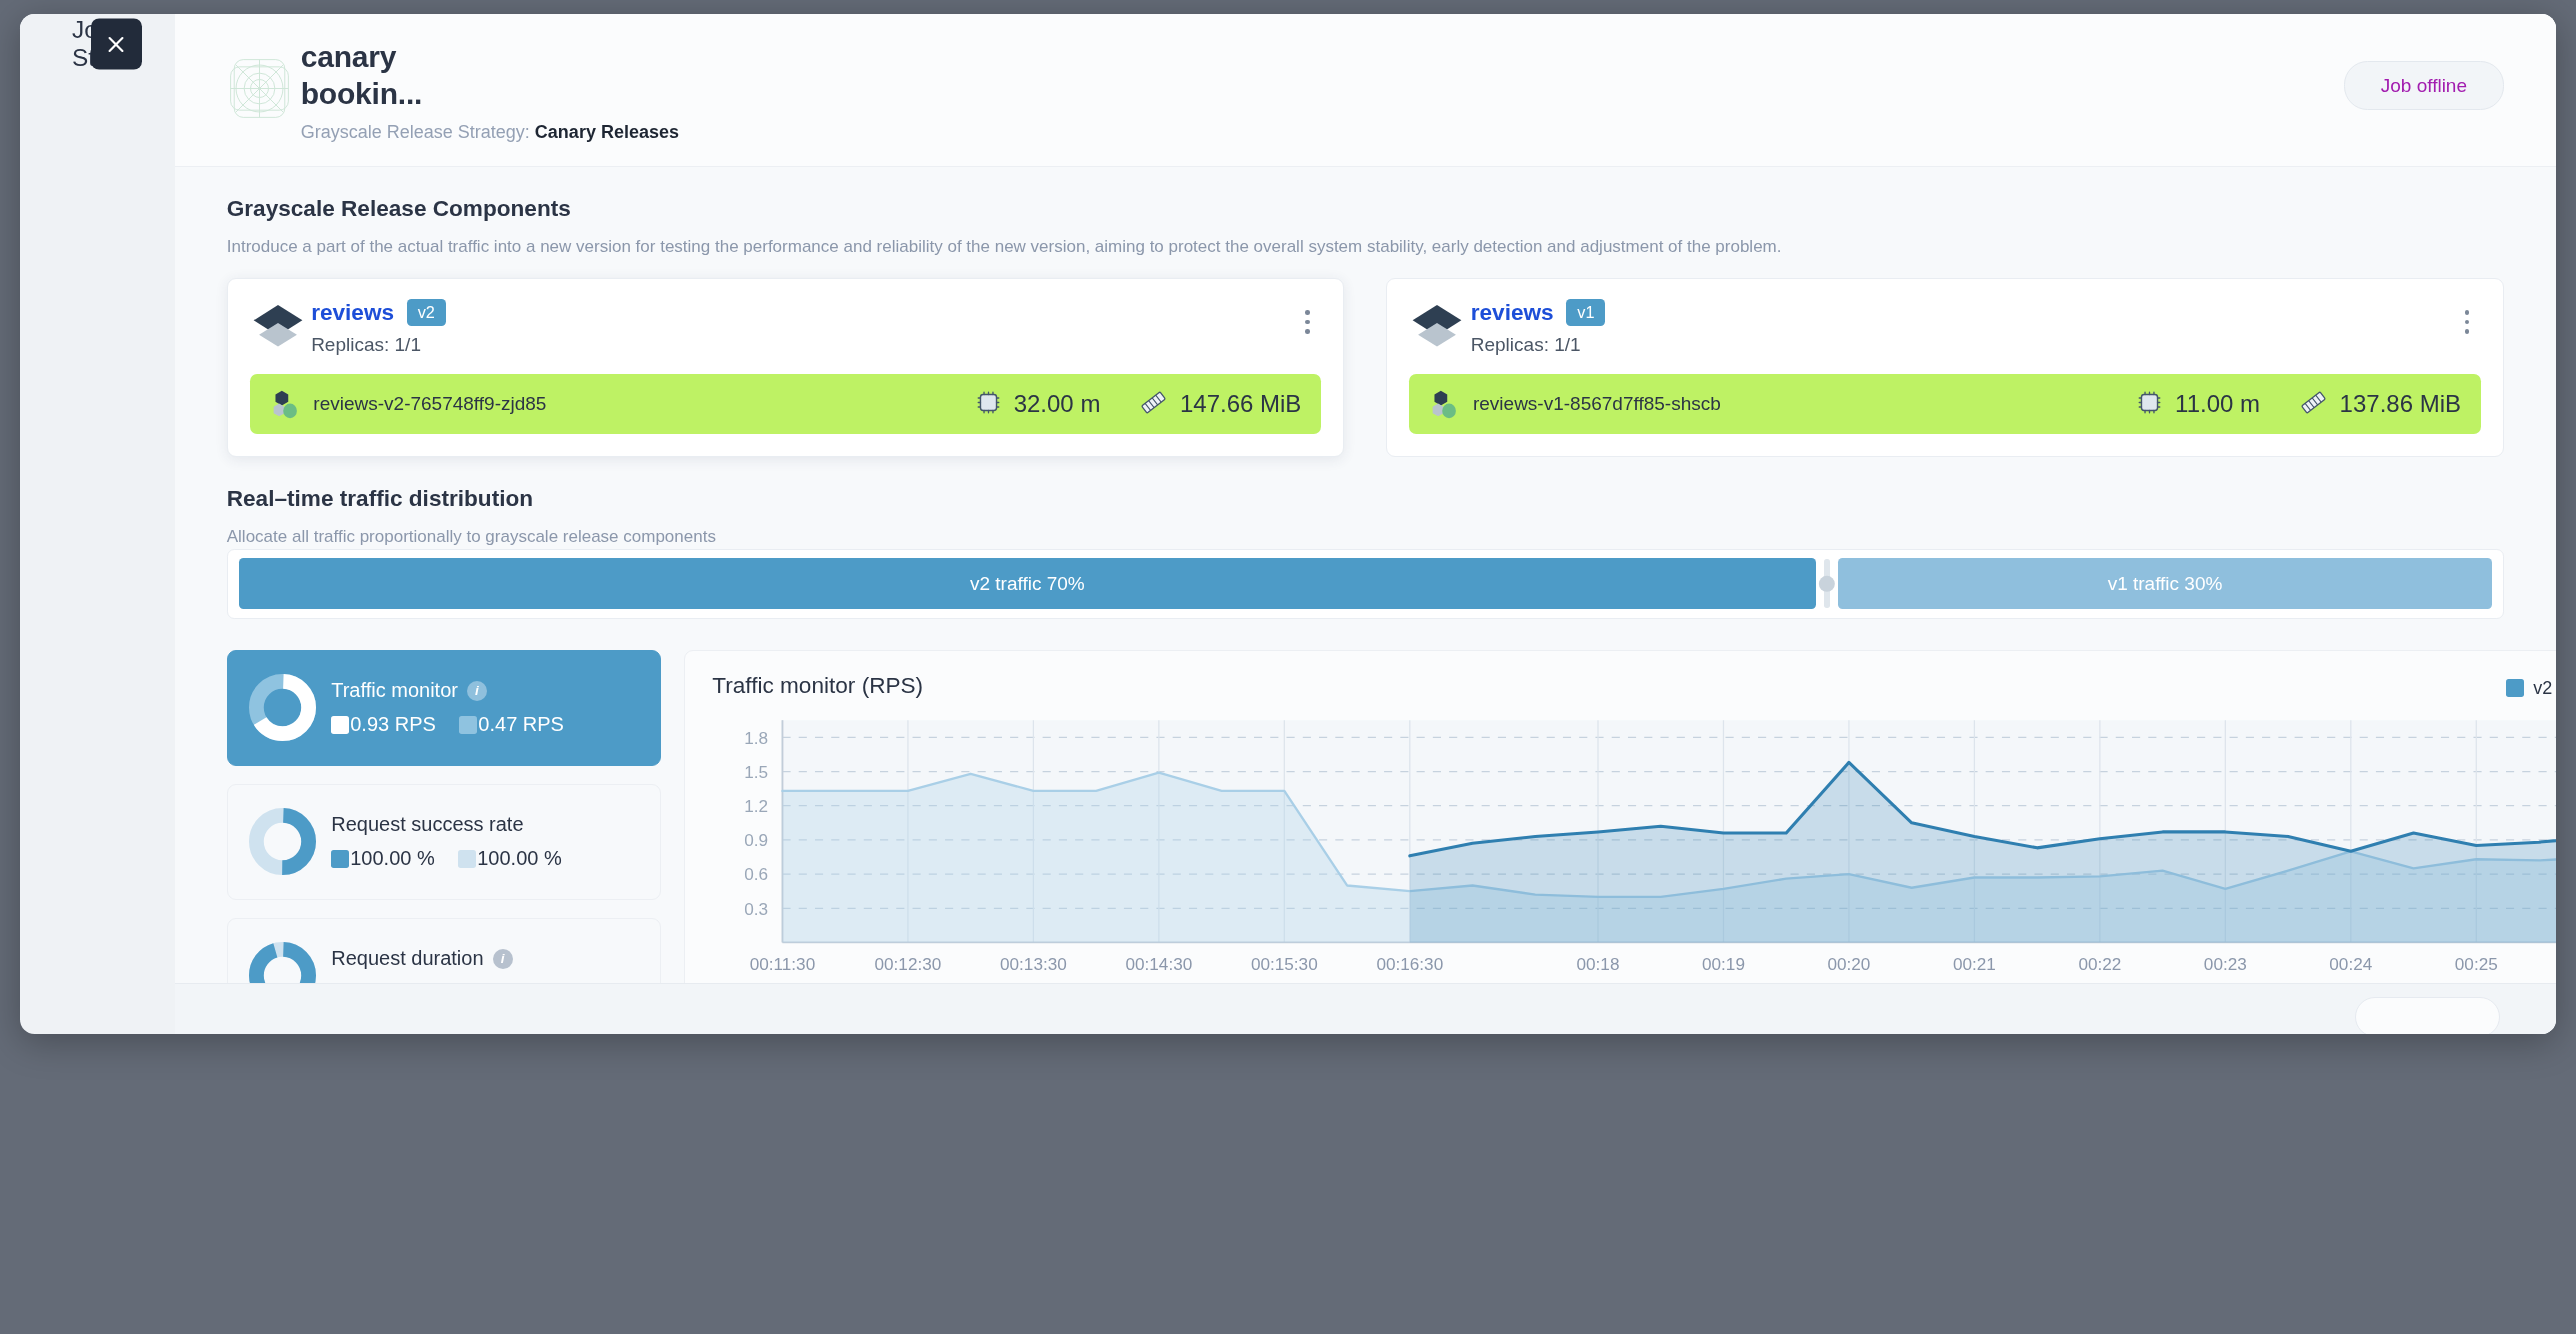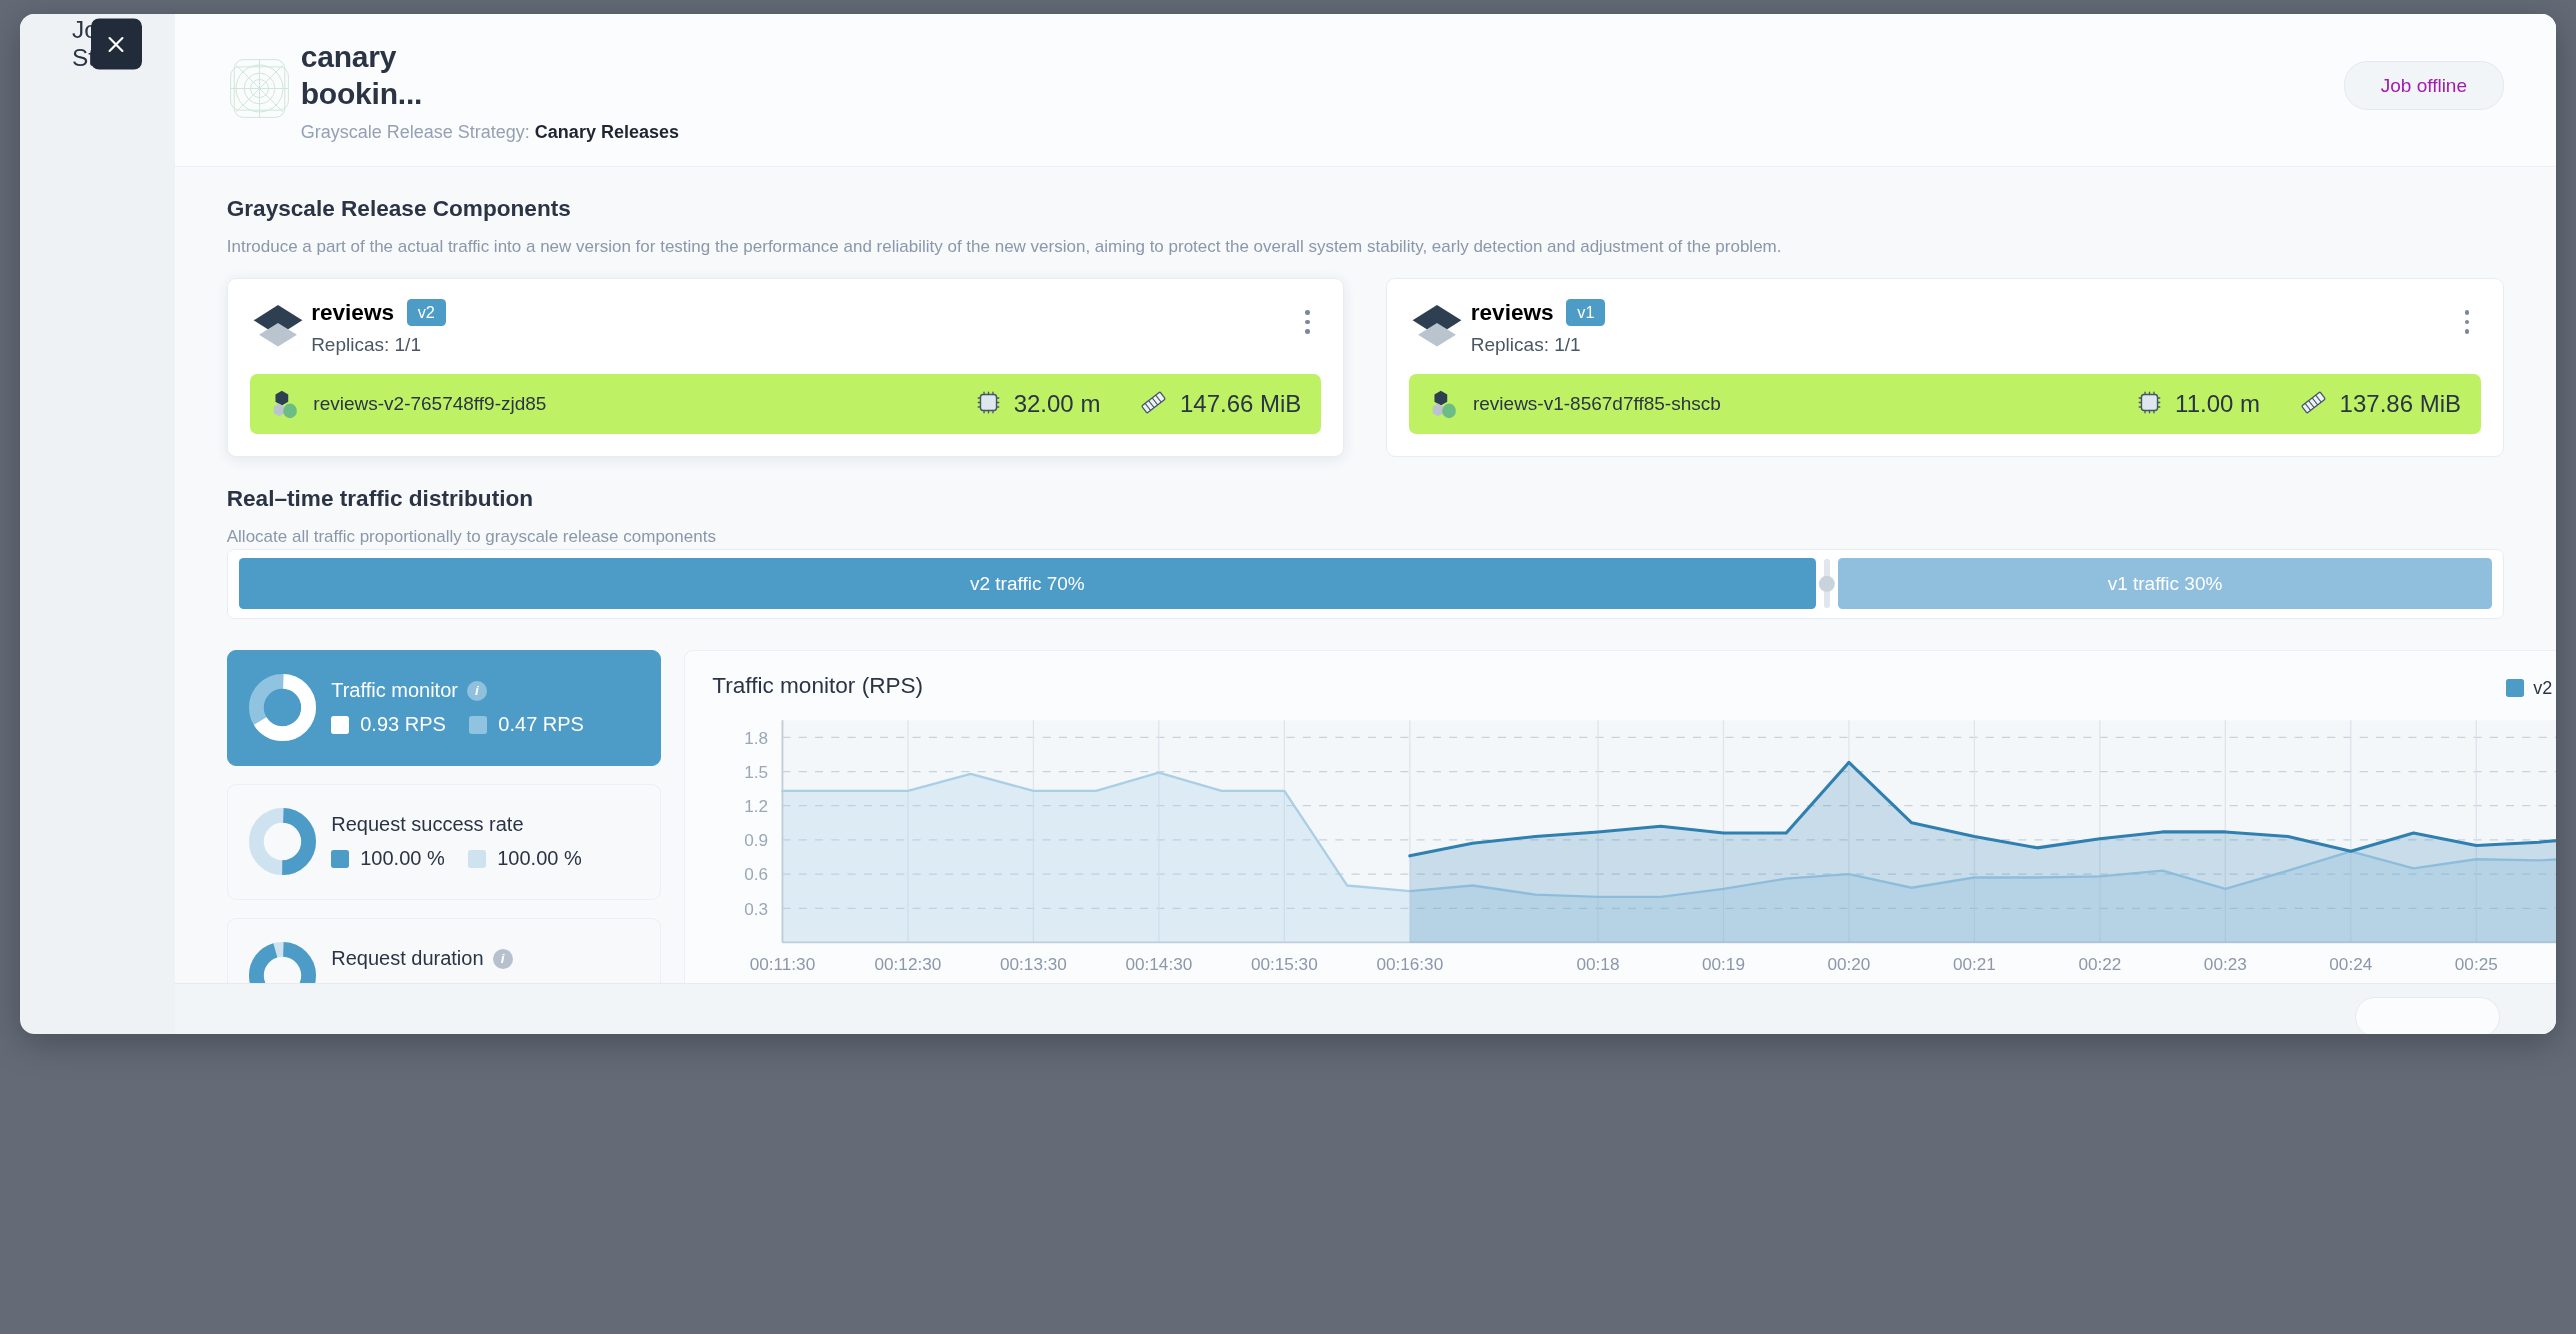--- a/index.html
+++ b/index.html
@@ -127,21 +127,21 @@
     border-radius: 9px;
     padding: 20px 22px 22px 22px;
     position: relative;
   }
   .comp-card.raised { box-shadow: 0 2.7px 12.6px rgba(40,60,90,.09); }
   .comp-head { display: flex; align-items: flex-start; }
   .comp-icon { width: 56px; flex: 0 0 56px; margin-top: 3.6px; }
   .comp-icon svg { display:block; }
   .comp-titlewrap { padding-left: 5.4px; }
   .comp-title-line { display: flex; align-items: center; gap: 12.6px; }
-  .comp-name { font-size: 22.6px; font-weight: 700; color: #000000; }
+  .comp-name { font-size: 22.6px; font-weight: 700; color: #1d4ed8; }
   .ver-badge {
     background: #4d9bc7;
     color: #fff;
     font-size: 16.3px;
     border-radius: 4.5px;
     padding: 2.7px 11px 3.6px 11px;
     line-height: 1.25;
   }
   .comp-replicas { font-size: 19px; color: #4b5665; margin-top: 8.1px; }
   .kebab {
@@ -242,21 +242,21 @@
   .info-dot {
     width: 20px; height: 20px; border-radius: 50%;
     background: #b7c1ce; color: #fff;
     font-size: 13.5px; font-weight: 700;
     display: inline-flex; align-items: center; justify-content: center;
     font-style: italic;
     cursor: pointer;
   }
   .metric-card.active .info-dot { background: #8fc0dd; }
   .metric-vals { display: flex; align-items: center; gap: 23.5px; margin-top: 11px; }
-  .mv { display: flex; align-items: center; gap: 11px; }
+  .mv { display: flex; align-items: center; gap: 1px; }
   .sw { width: 18px; height: 18px; border-radius: 2.7px; display:block; }
   .mv span { font-size: 20px; color: #2b3445; }
   .metric-card.active .mv span { color: #fff; }
 
   
   .chart-panel {
     flex: 1 1 auto;
     background: #fbfcfd;
     border: 0.9px solid #eceff3;
     border-radius: 9px;

